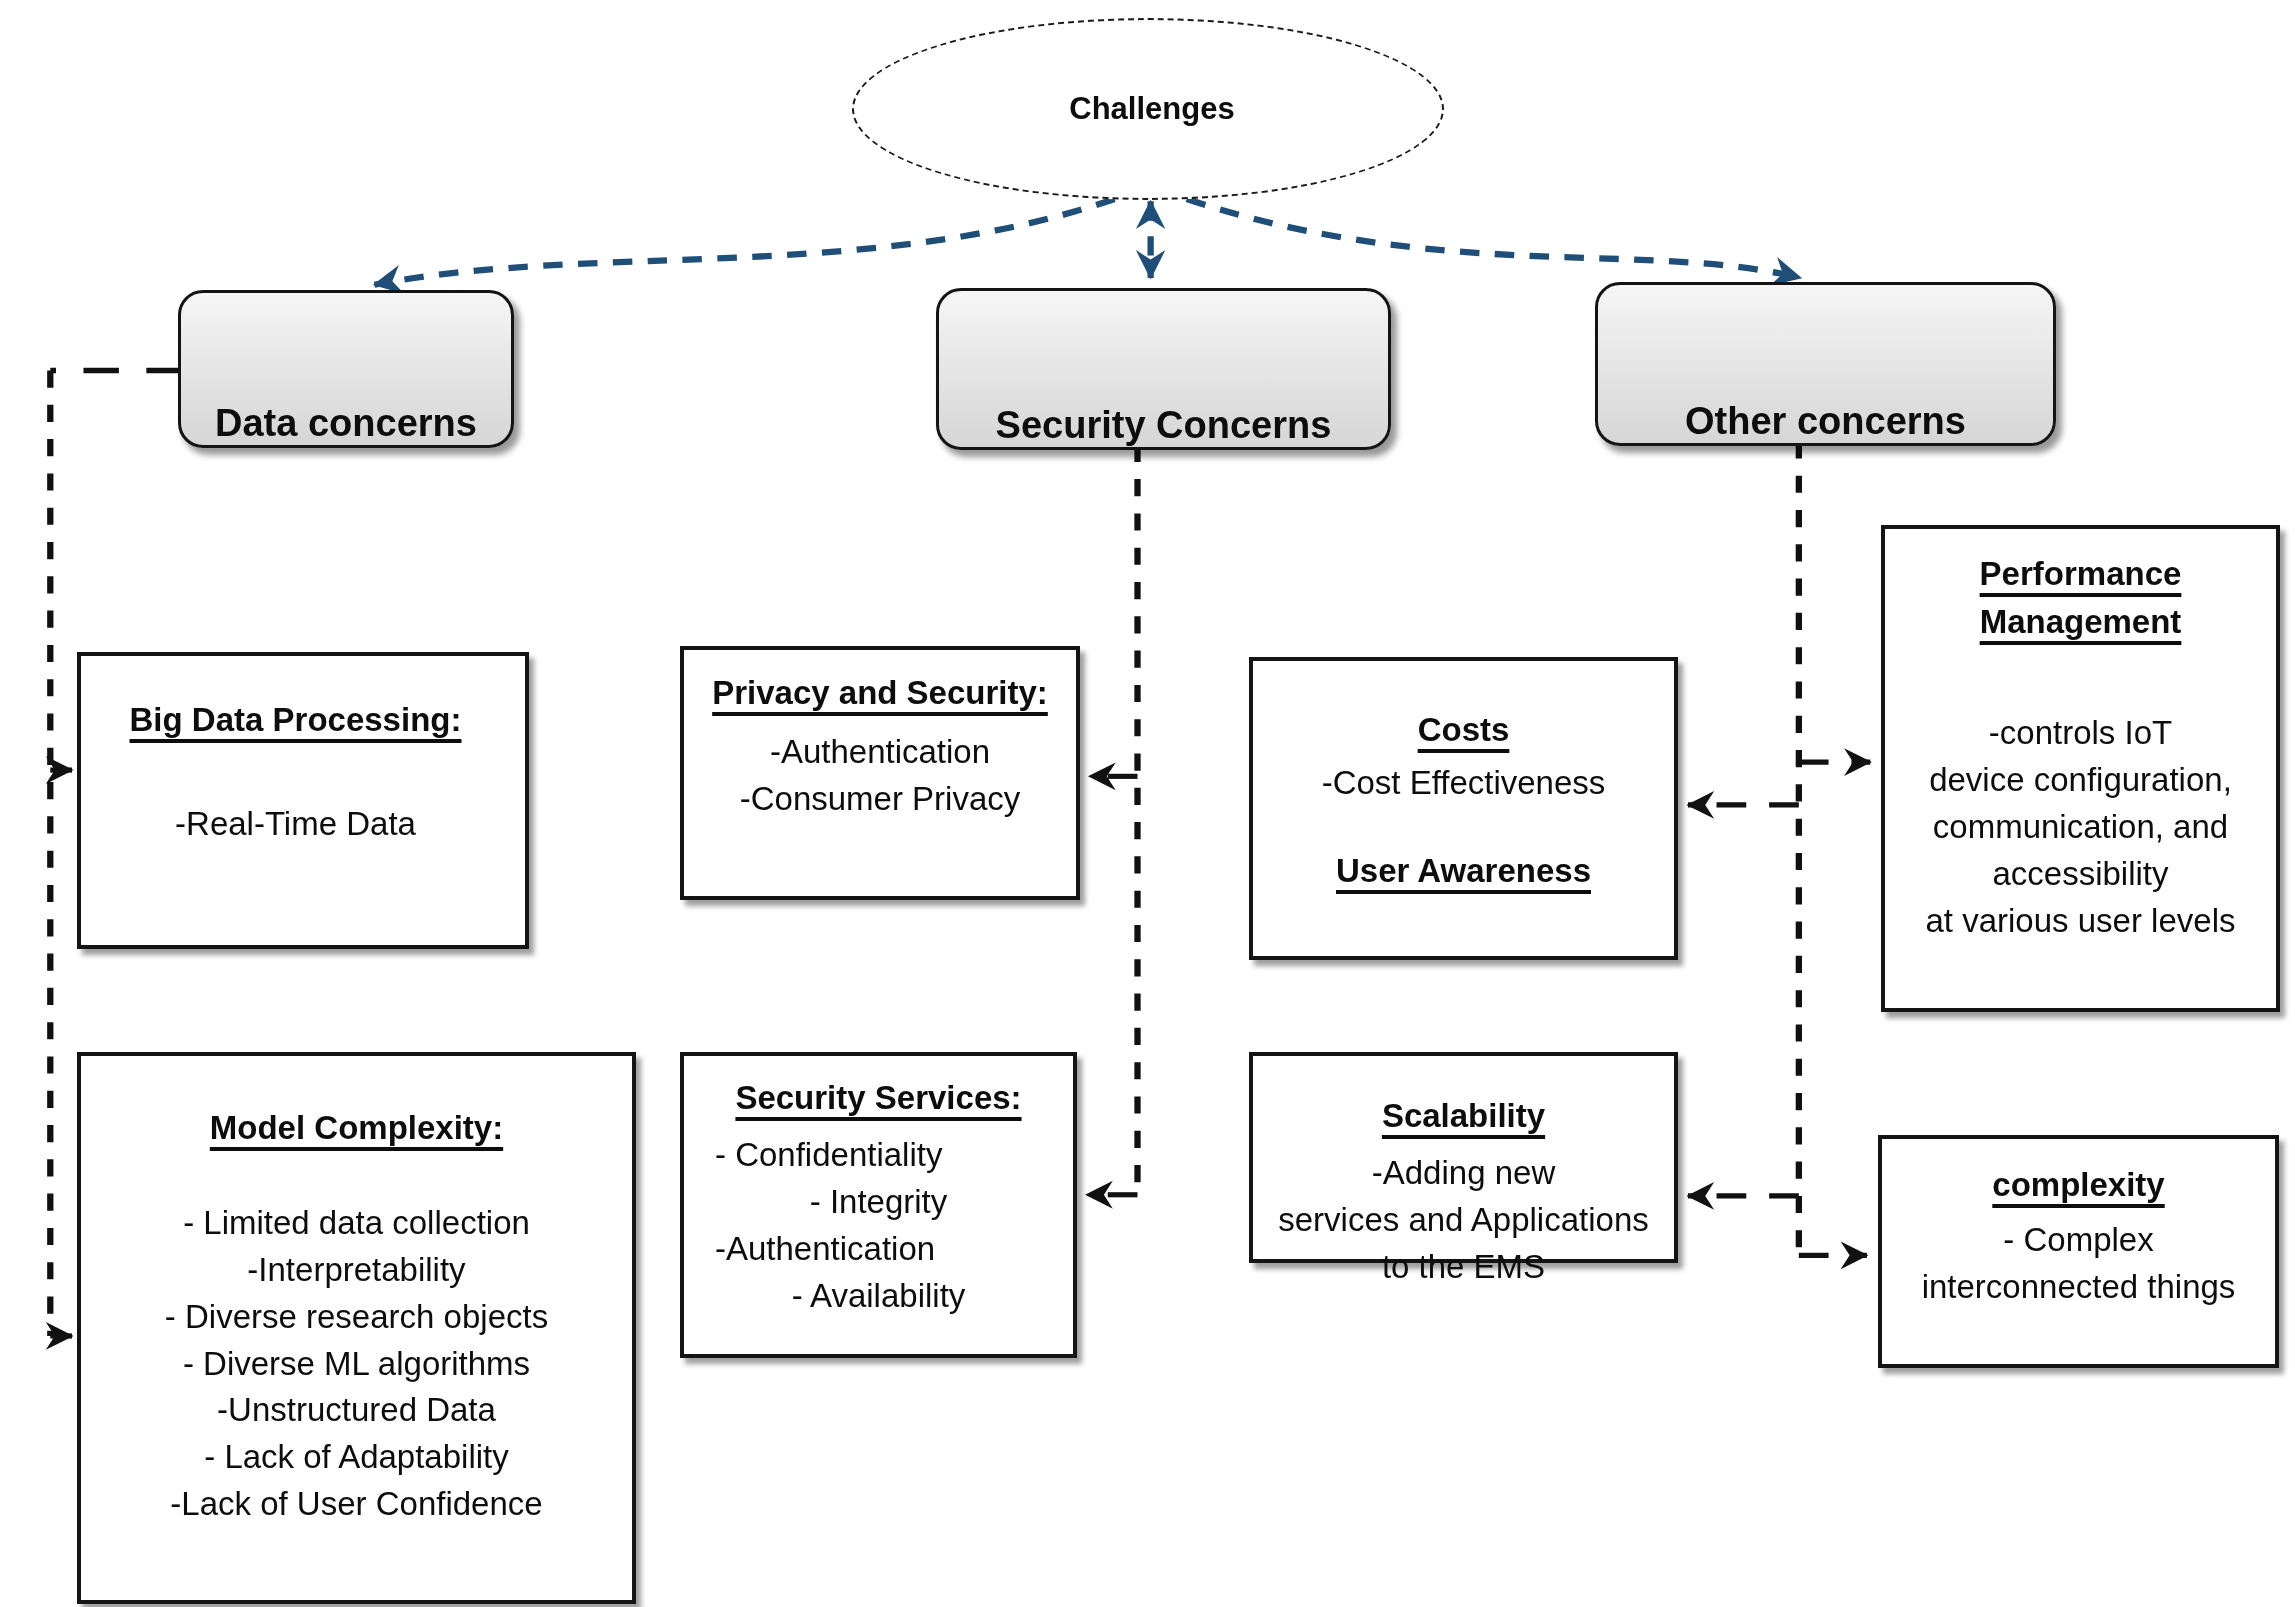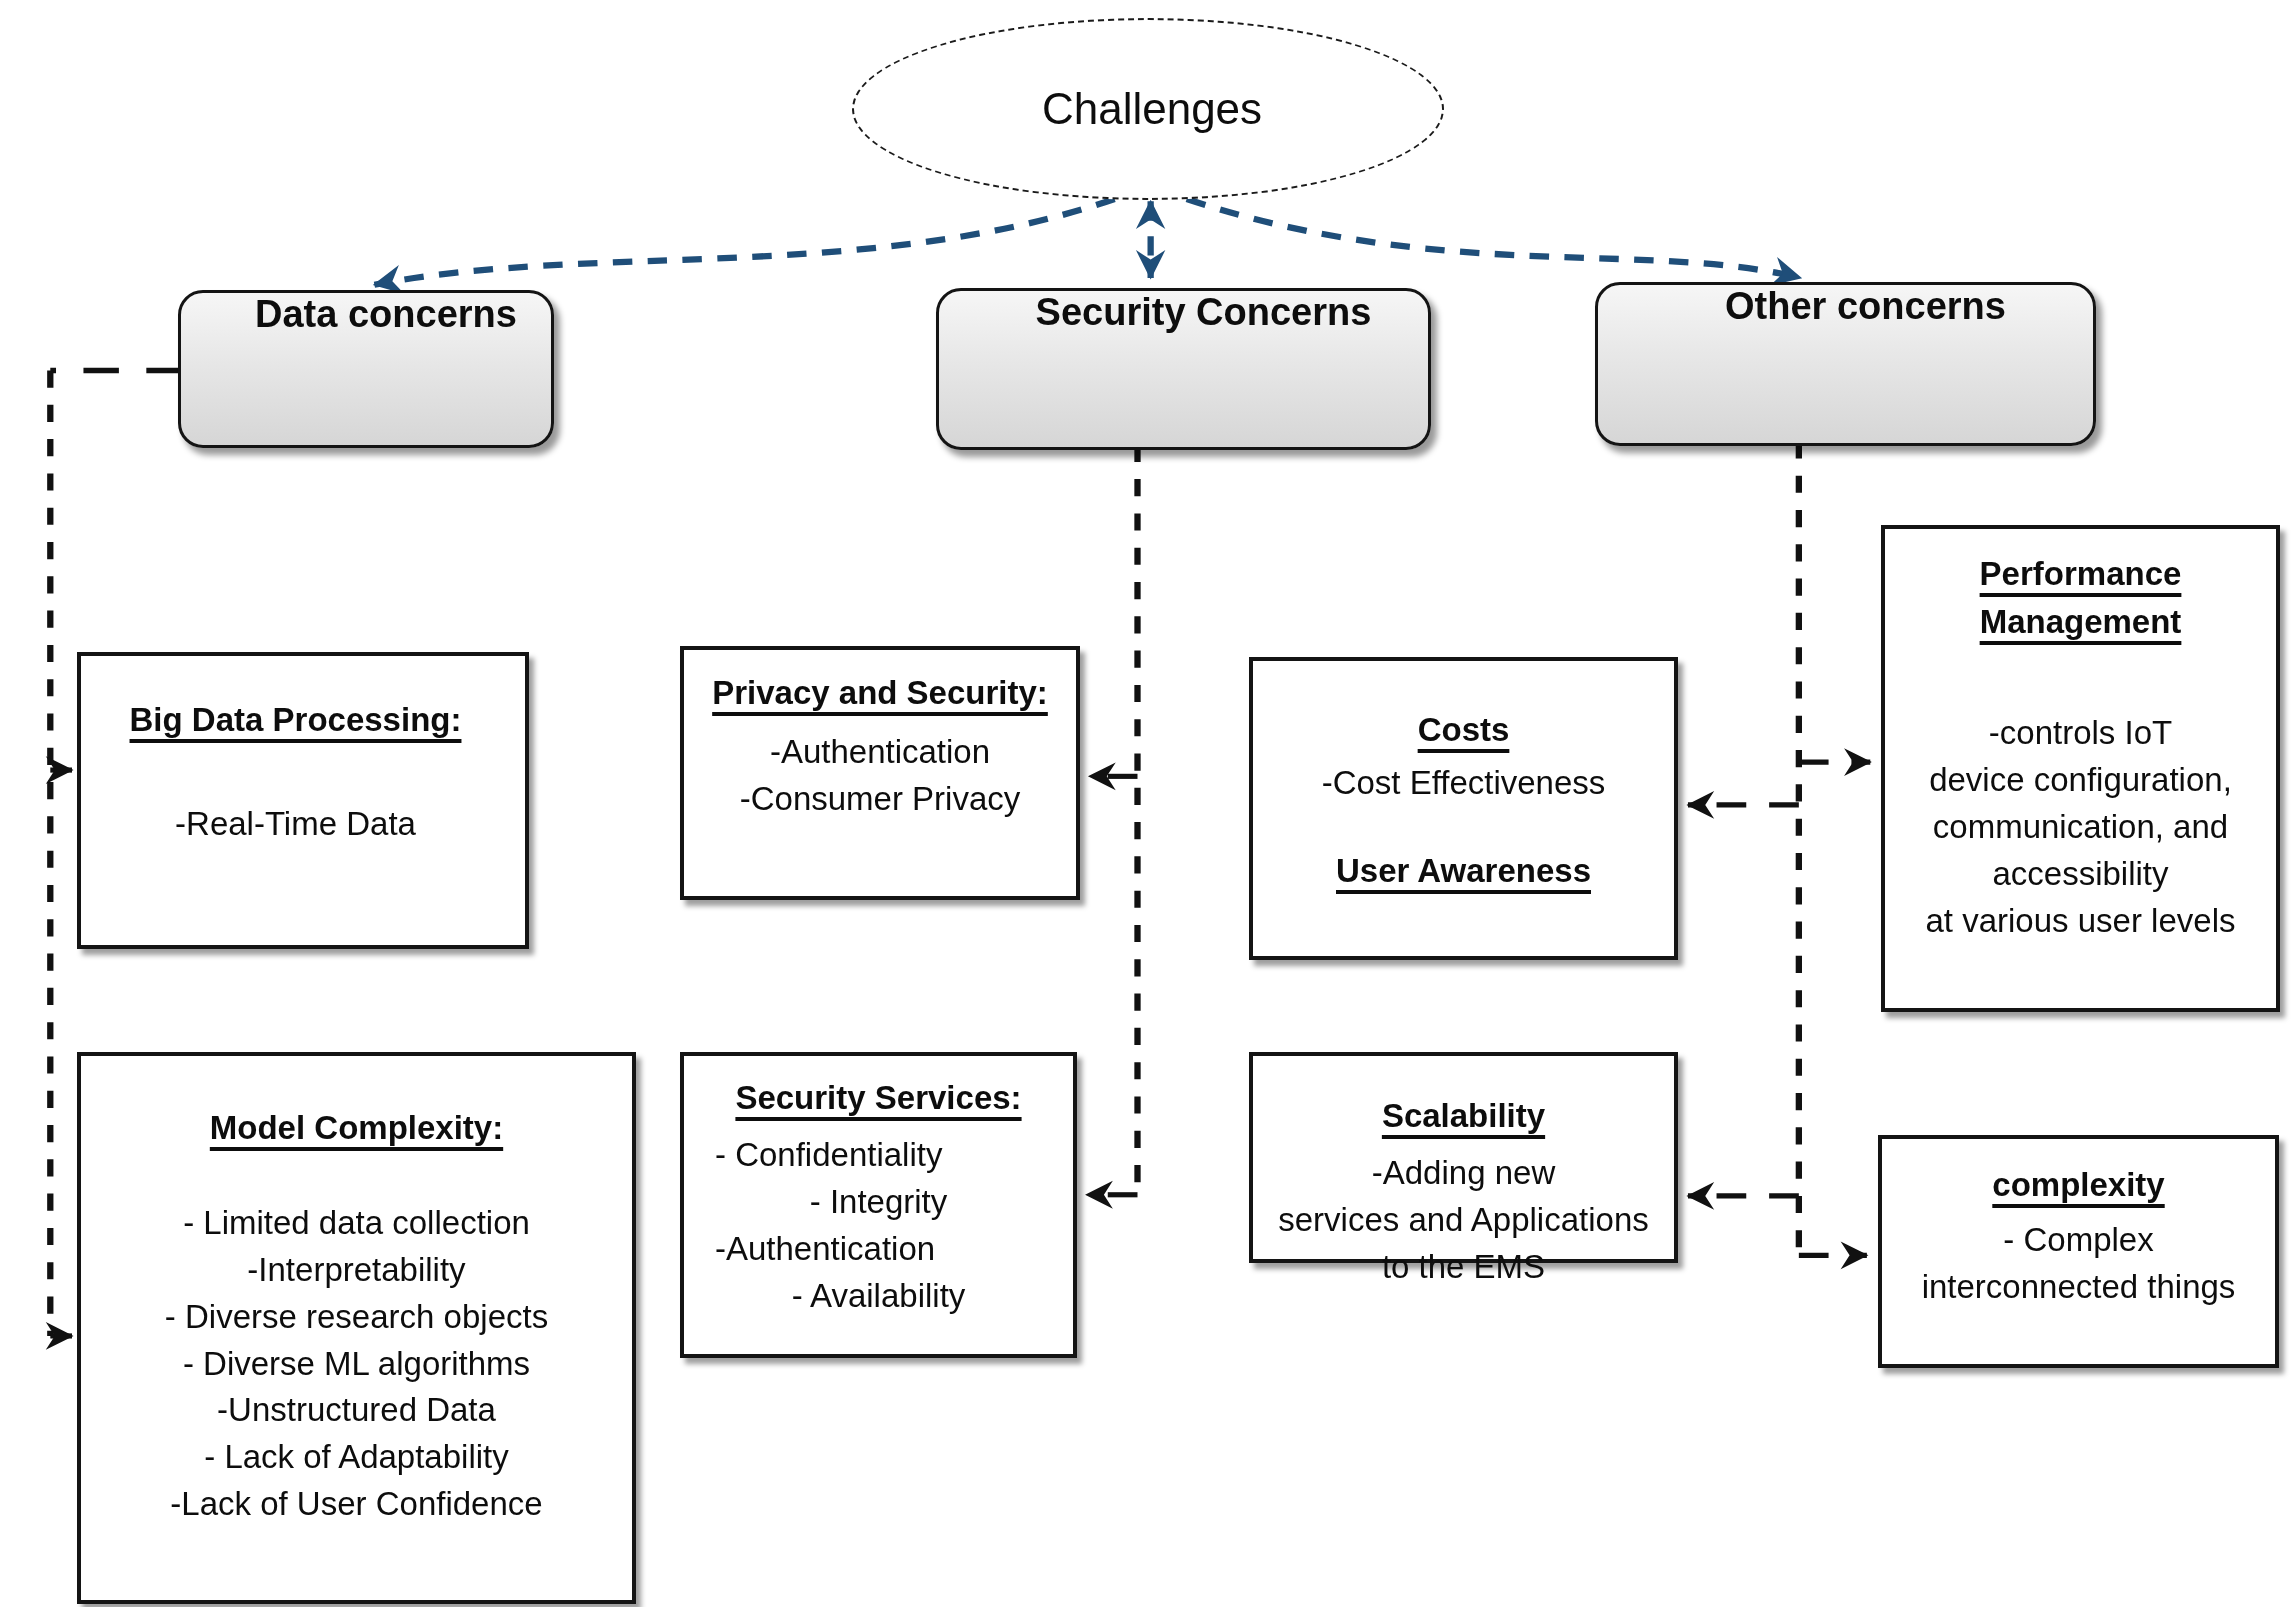--- a/index.html
+++ b/index.html
@@ -20,27 +20,27 @@
   .dash-black-sq{stroke:var(--line-black);stroke-width:11;fill:none;stroke-dasharray:30 30;}
   .dash-black-branch{stroke:var(--line-black);stroke-width:9;fill:none;stroke-dasharray:52 40;}
   .mk-blue{fill:var(--arrow-blue);}
   .mk-black{fill:var(--line-black);}
 
   .ellipse{
     position:absolute;left:852px;top:18.3px;width:588px;height:178px;
     border:2.9px dashed #1a1a1a;border-radius:50%;
     display:flex;align-items:center;justify-content:center;background:#ffffff;
   }
-  .ellipse .lbl{font-size:44px;font-weight:normal;margin-left:8px;}
+  .ellipse .lbl{font-size:31px;font-weight:bold;margin-left:8px;}
 
   .gbox{
     position:absolute;border:3.4px solid var(--box-border);border-radius:25px;
     background:linear-gradient(to bottom,var(--gray-top) 0%,#e7e7e7 45%,var(--gray-bottom) 100%);
     box-shadow:5.1px 6.3px 6.9px rgba(0,0,0,0.40);
-    display:flex;align-items:flex-start;justify-content:center;padding-left:40px;
+    display:flex;align-items:flex-end;justify-content:center;
   }
   .gbox .lbl{font-size:38px;font-weight:bold;}
 
   .wbox{
     position:absolute;border:4px solid var(--box-border);background:#ffffff;
     box-shadow:5.1px 6.3px 5.1px rgba(0,0,0,0.38);
     box-sizing:border-box;
   }
   .wtitle{
     font-size:33px;font-weight:bold;text-align:center;

